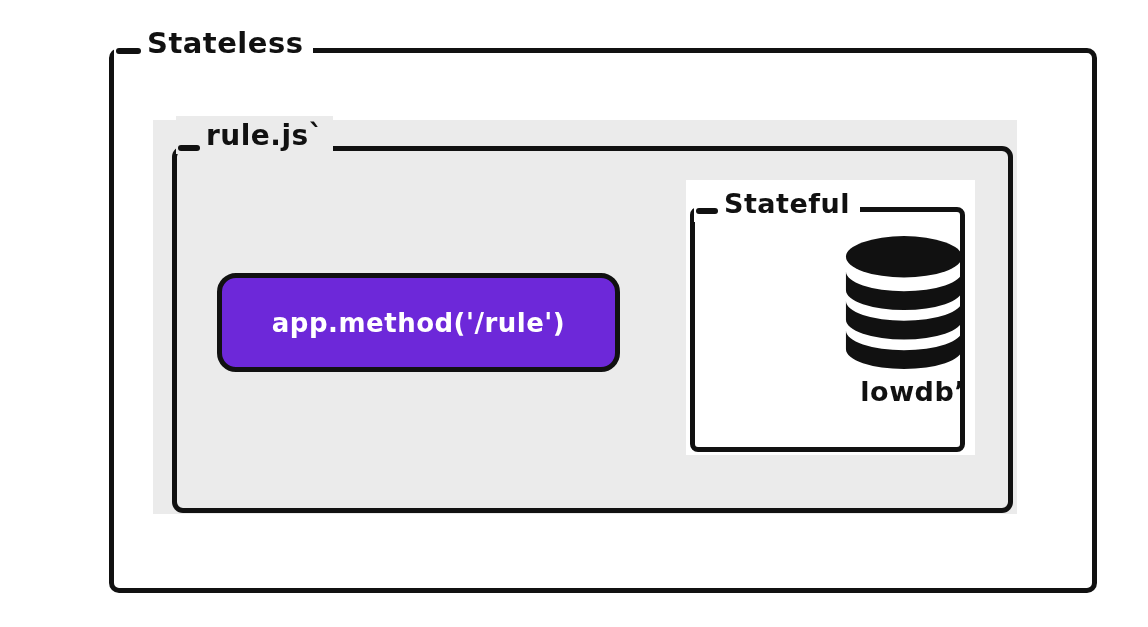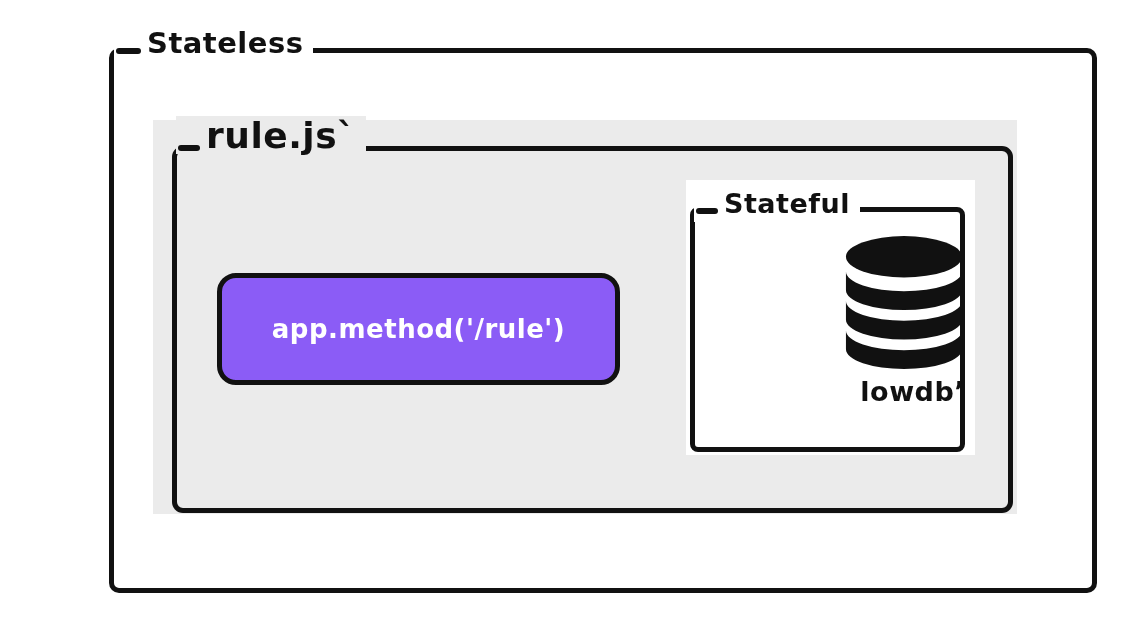--- a/index.html
+++ b/index.html
@@ -61,36 +61,36 @@
   }
   .label-stateless{
     left:74px;top:24px;
     background:#ffffff;
     font-size:29px;
   }
   .label-stateless .tick{transform:translateY(8px);}
   .label-rule{
     left:136px;top:116px;
     background:#ebebeb;
-    font-size:36px;
+    font-size:28px;
   }
   .label-rule .tick{transform:translateY(13px);width:22px;}
   .label-stateful{
     left:654px;top:184px;
     background:#ffffff;
     font-size:27px;
     justify-content:center;
   }
   .label-stateful .tick{transform:translateY(8px);width:22px;}
   
   .method-button{
     position:absolute;
-    left:177px;top:273px;width:403px;height:112px;
+    left:177px;top:273px;width:403px;height:99px;
     box-sizing:border-box;
-    background:#8b5cf6;
+    background:#6d28d9;
     border:5px solid #111111;
     border-radius:19px;
     display:flex;
     align-items:center;
     justify-content:center;
     color:#ffffff;
     font-size:26px;
     font-weight:bold;
     letter-spacing:0.5px;
   }

